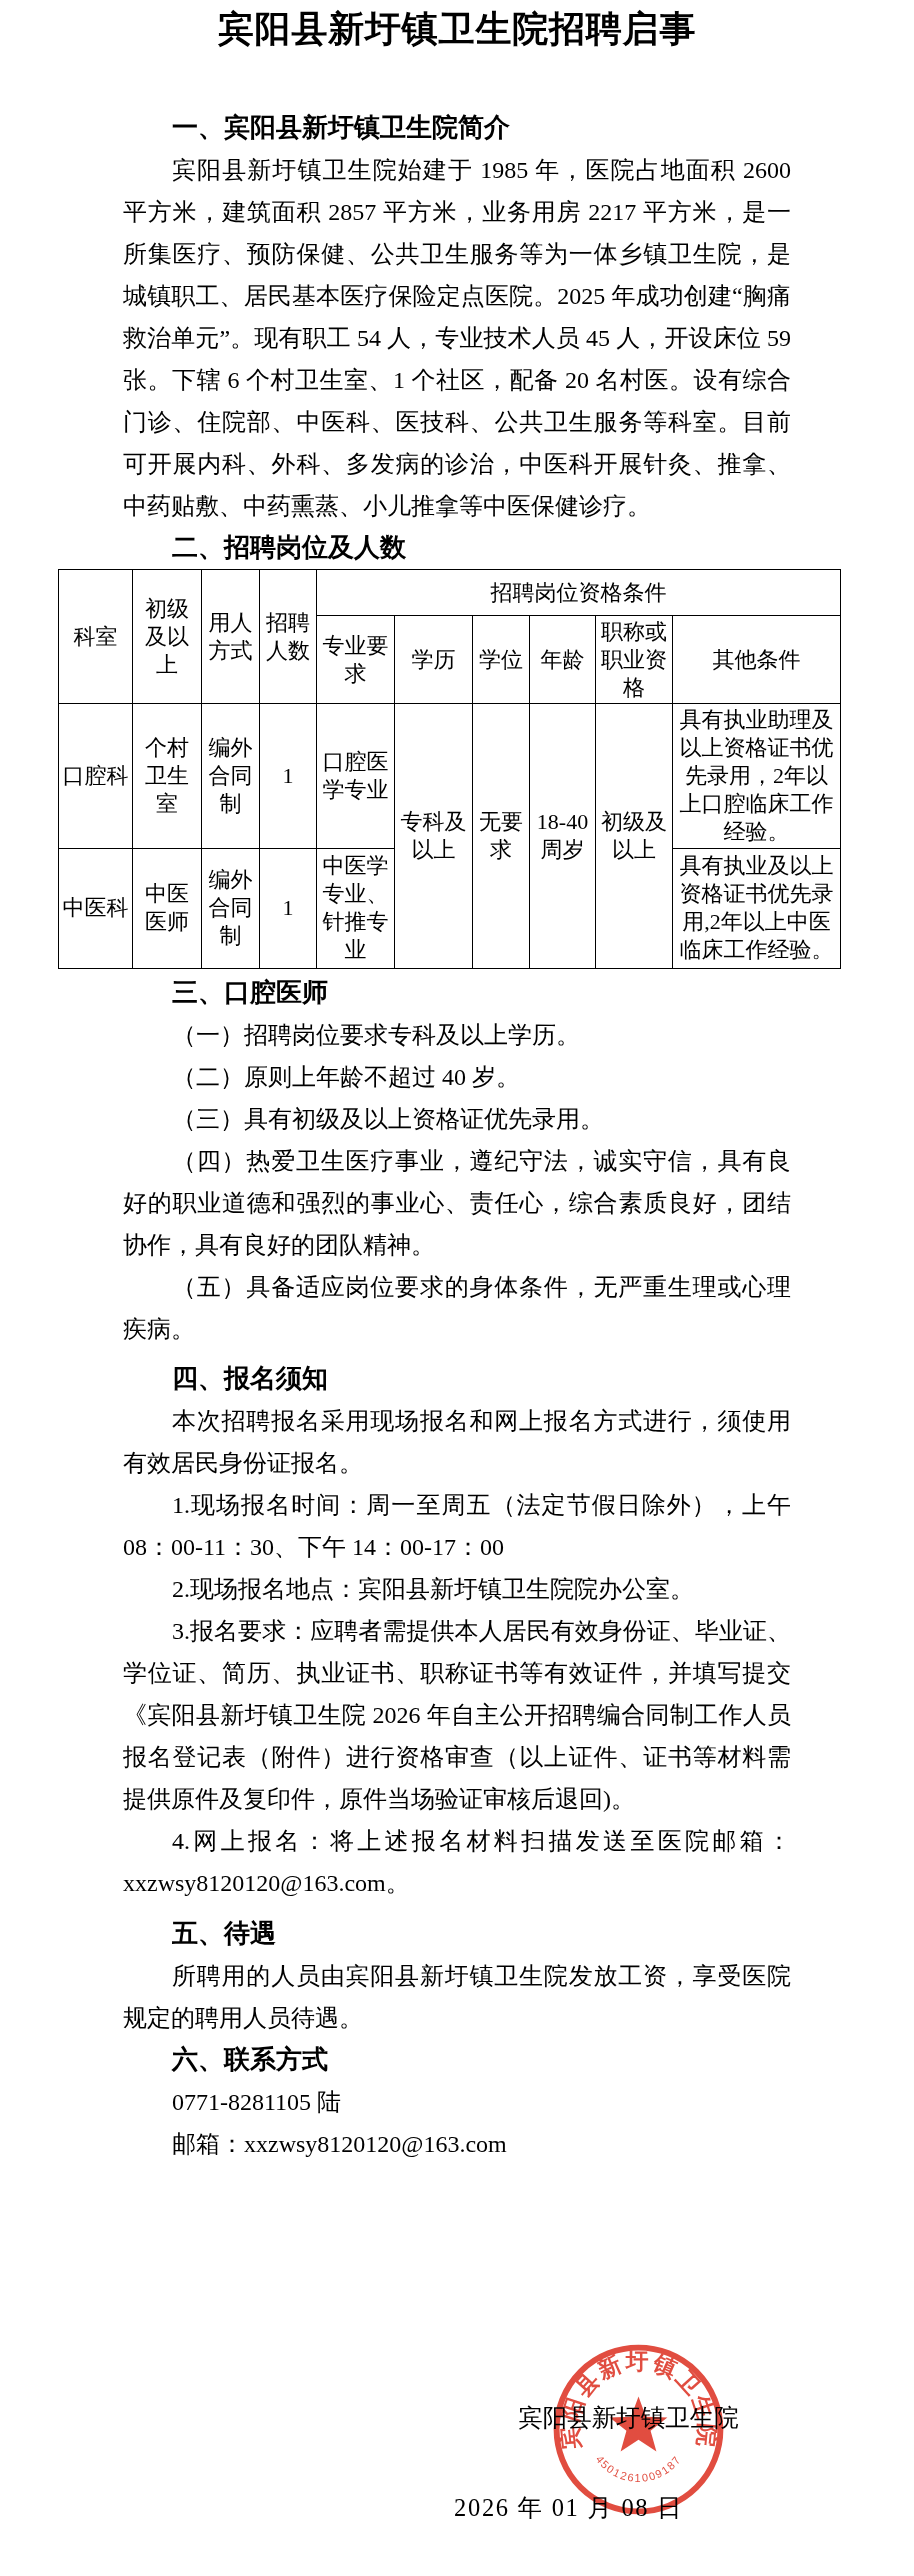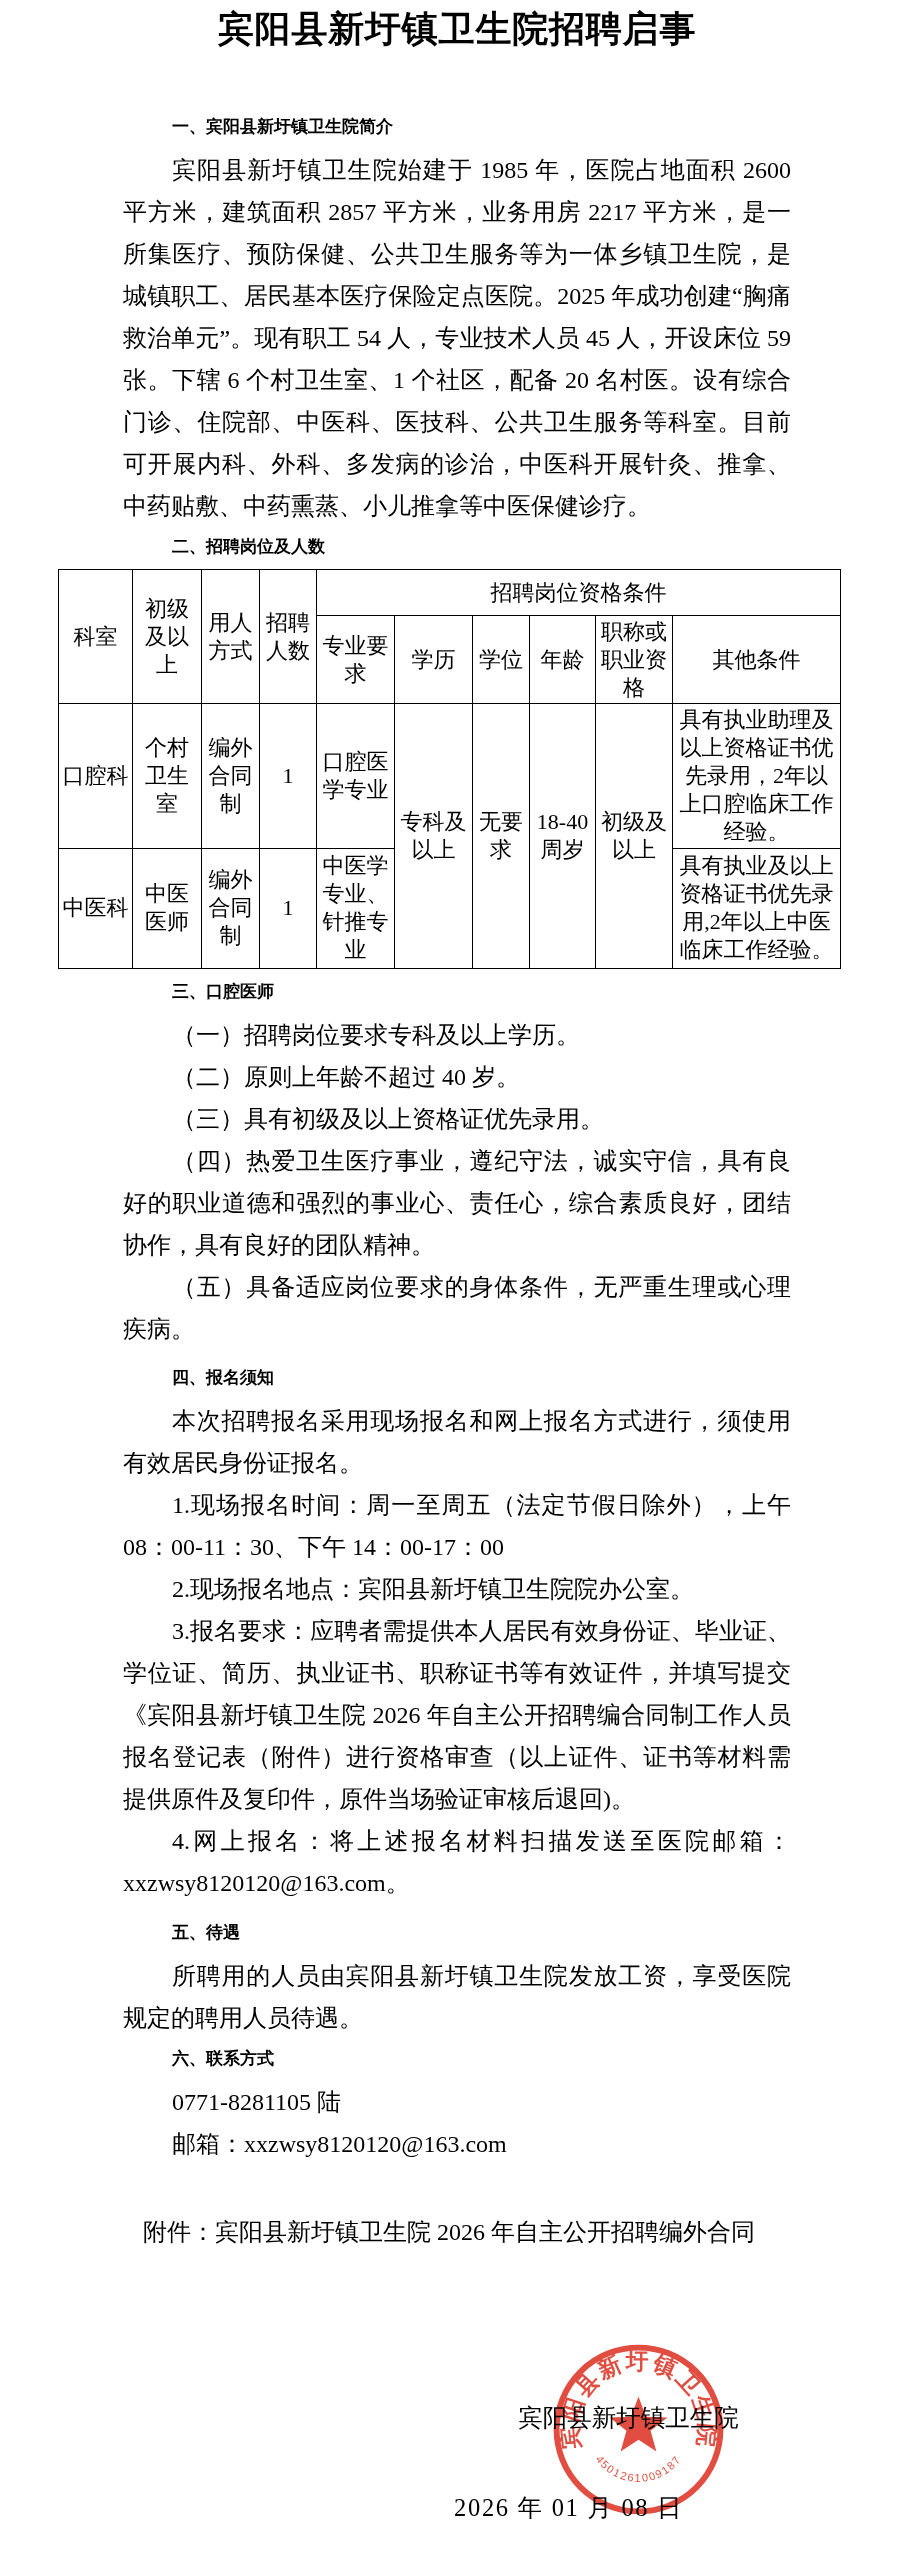--- a/index.html
+++ b/index.html
@@ -1,21 +1,21 @@
 <!DOCTYPE html>
 <html style="font-size:13.5px"><head>
 <meta charset="utf-8">
 <style>
   html,body{margin:0;padding:0;background:#ffffff;}
   body{width:914px;height:2576px;position:relative;overflow:hidden;
        font-family:"Liberation Serif","DejaVu Serif",serif;color:#000;}
   .doc-title{margin:4px;text-align:center;
        font-size:36px;font-weight:bold;line-height:51px;letter-spacing:0.8px;}
-  .sec{font-family:Liberation Mono, monospace;font-weight:bold;
-       font-size:17px;line-height:42px;margin:0 123px;text-indent:49px;}
+  .sec{font-family:Liberation Serif, serif;font-weight:bold;
+       font-size:26px;line-height:42px;margin:0 123px;text-indent:49px;}
   .sec1{margin-top:52px;}
   .sec2{margin-top:0;}
   .sec3{margin-top:3.4px;}
   .sec4{margin-top:8px;}
   .sec5{margin-top:8.5px;}
   .sec6{margin-top:0;}
   p.body{font-size:24px;line-height:42px;margin:0 123px;text-align:justify;
        text-justify:inter-ideograph;}
   p.ind{text-indent:49px;}
   table.job{border-collapse:collapse;table-layout:fixed;width:781px;
@@ -111,21 +111,20 @@
 <p class="body ind">4.网上报名：将上述报名材料扫描发送至医院邮箱：xxzwsy8120120@163.com。</p>
 
 <h2 class="sec sec5">五、待遇</h2>
 <p class="body ind">所聘用的人员由宾阳县新圩镇卫生院发放工资，享受医院规定的聘用人员待遇。</p>
 
 <h2 class="sec sec6">六、联系方式</h2>
 <p class="body ind">0771-8281105 陆</p>
 <p class="body ind">邮箱：xxzwsy8120120@163.com</p>
 
 <div class="attach">
-  <div class="l1">附件：宾阳县新圩镇卫生院 2026 年自主公开招聘编外合同</div>
 </div>
 
 <svg class="seal" viewBox="0 0 212 212">
   <defs>
     <path id="arcTop" d="M 38.3 130.6 A 72 72 0 1 1 173.7 130.6" fill="none"></path>
     <path id="arcBottom" d="M 52.3 137 A 62 62 0 0 0 159.7 137" fill="none"></path>
   </defs>
   <circle cx="106" cy="106" r="97" fill="none" stroke="#dd3526" stroke-width="7"></circle>
   <polygon fill="#dd3526" points="106,67 114.8,90.9 140.2,91.9 120.3,107.6 127.2,132.1 106,118 84.8,132.1 91.7,107.6 71.8,91.9 97.2,90.9"></polygon>
   <text fill="#dd3526" font-size="27" font-weight="bold" letter-spacing="3" font-family="Liberation Serif, DejaVu Serif, serif">

